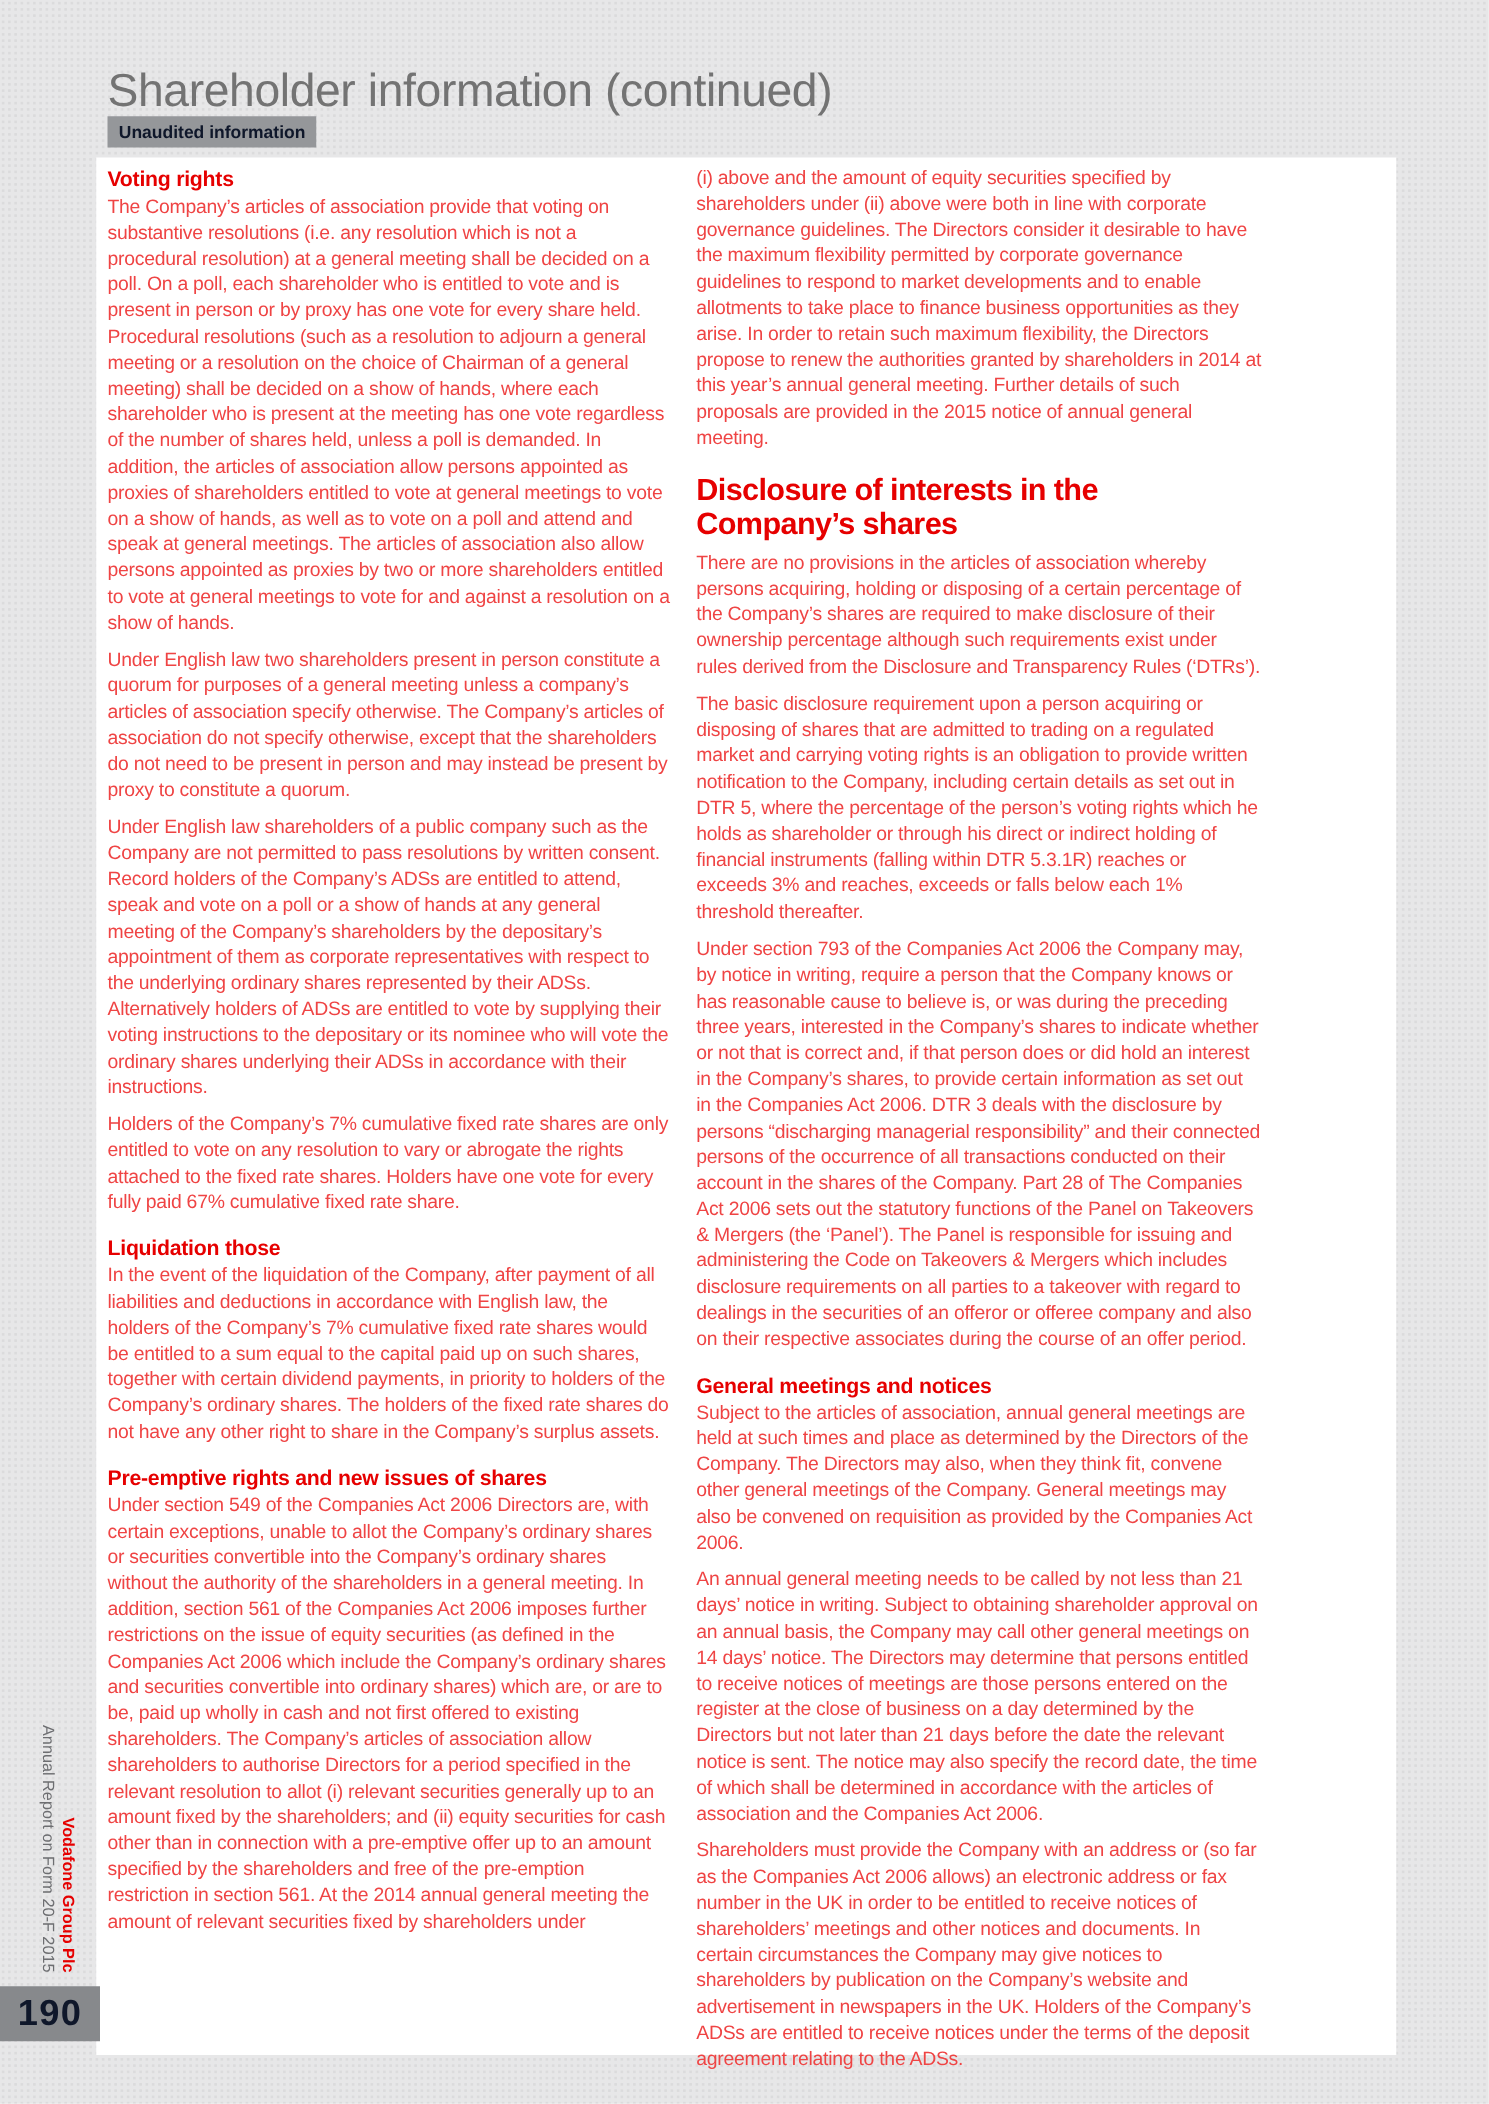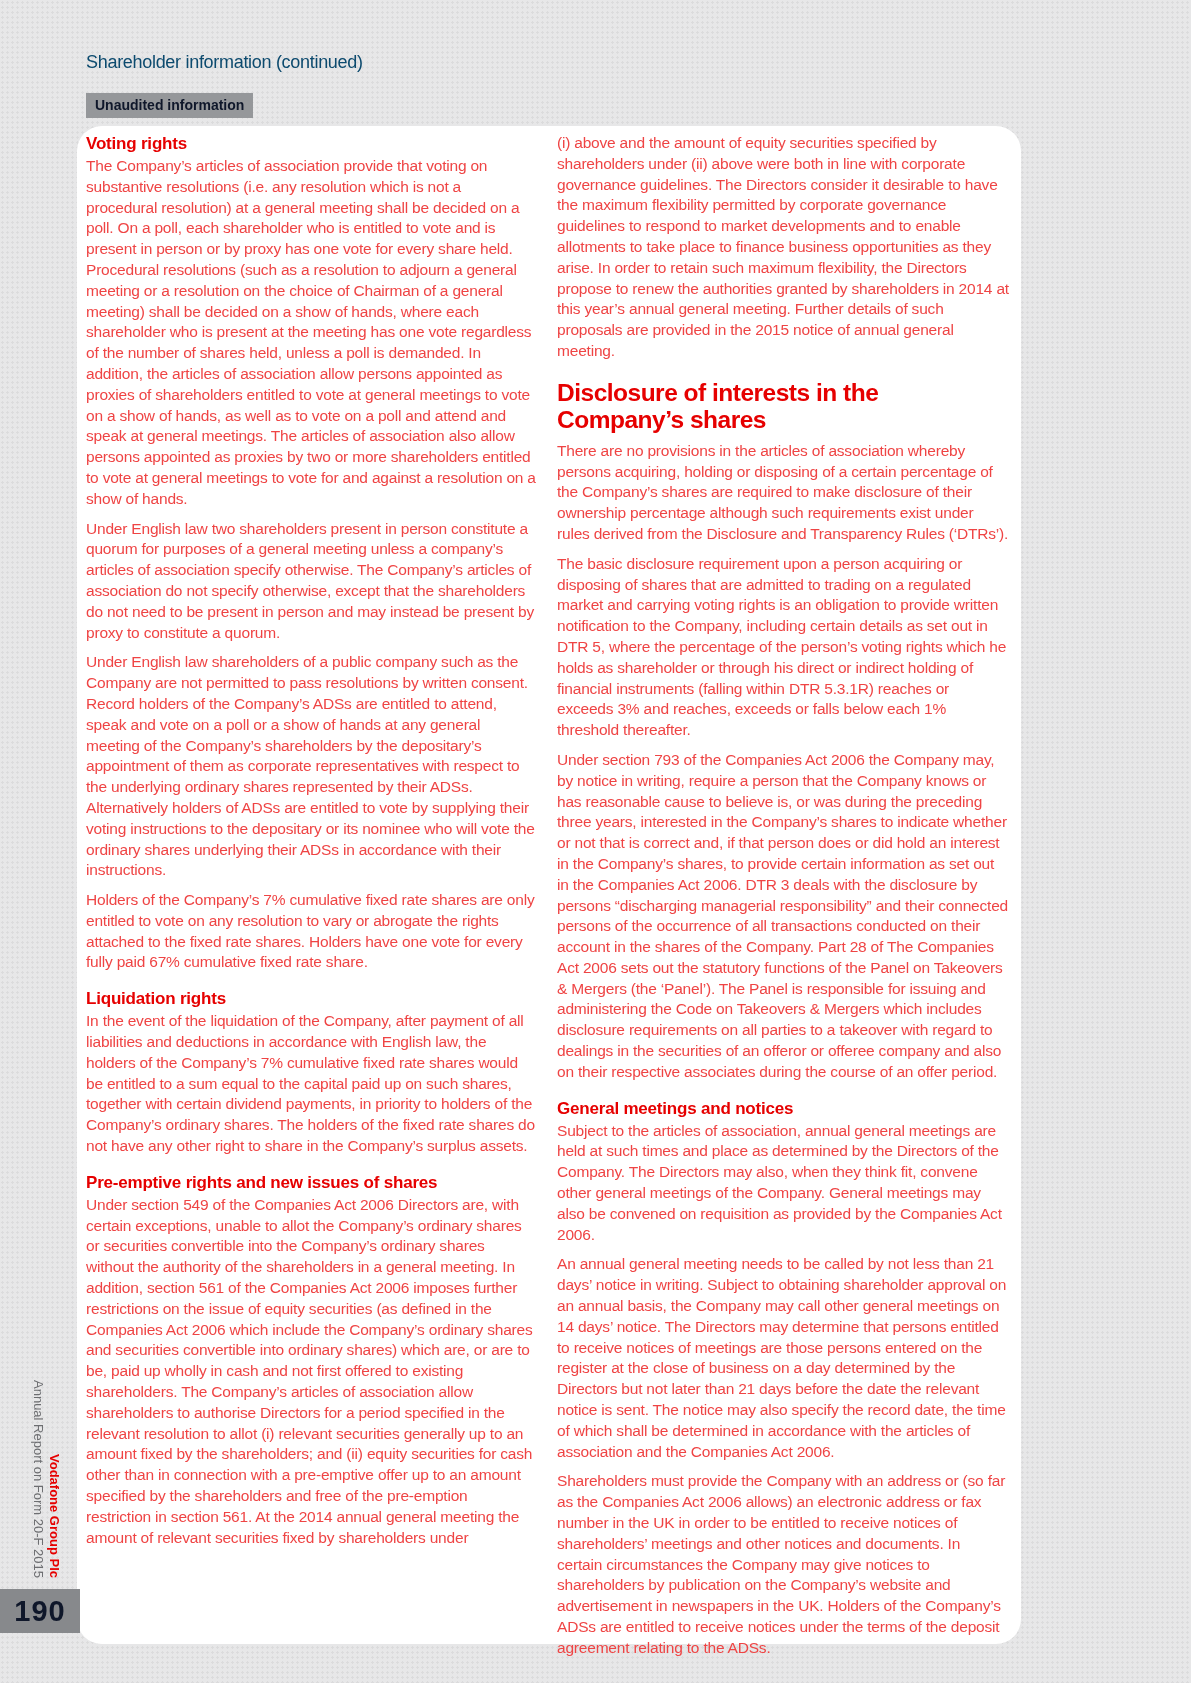--- a/index.html
+++ b/index.html
@@ -5,31 +5,30 @@
   html,body{margin:0;padding:0;}
   body{
     width:1191px;height:1683px;position:relative;overflow:hidden;
     font-family:"Liberation Sans", sans-serif;
     background-color:#e7e7e8;
     background-image:radial-gradient(rgba(0,0,0,0.05) 1px, transparent 1.2px);
     background-size:5px 5px;
   }
   .page-title{
     position:absolute;left:86px;top:52px;
-    font-size:18px;font-weight:400;color:#0c4a6e;letter-spacing:-0.3px;
+    font-size:37px;font-weight:400;color:#737373;letter-spacing:-0.3px;
   }
   .unaudited-badge{
     position:absolute;left:86px;top:93px;
     background:#95979a;color:#0f172a;font-weight:700;font-size:14px;
     padding:4px 9px 5px 9px;
   }
   .content-panel{
-    position:absolute;left:77px;top:126px;width:944px;height:1518px;
+    position:absolute;left:77px;top:126px;width:1040px;height:1518px;
     background:#ffffff;
-    border-radius:25px;
   }
   .col{position:absolute;top:7px;}
   .col-left{left:9px;width:450px;}
   .col-right{left:480px;width:452px;}
   .p{
     margin:0 0 9px 0;
     font-size:15.5px;line-height:20.8px;color:#ef4444;letter-spacing:-0.2px;
   }
   .heading{
     margin:15px 0 2px 0;
@@ -59,21 +58,21 @@
 <div class="page-title">Shareholder information (continued)</div>
 <div class="unaudited-badge">Unaudited information</div>
 
 <div class="content-panel">
   <div class="col col-left">
       <div class="heading">Voting rights</div>
       <div class="p">The Company’s articles of association provide that voting on substantive resolutions (i.e. any resolution which is not a procedural resolution) at a general meeting shall be decided on a poll. On a poll, each shareholder who is entitled to vote and is present in person or by proxy has one vote for every share held. Procedural resolutions (such as a resolution to adjourn a general meeting or a resolution on the choice of Chairman of a general meeting) shall be decided on a show of hands, where each shareholder who is present at the meeting has one vote regardless of the number of shares held, unless a poll is demanded. In addition, the articles of association allow persons appointed as proxies of shareholders entitled to vote at general meetings to vote on a show of hands, as well as to vote on a poll and attend and speak at general meetings. The articles of association also allow persons appointed as proxies by two or more shareholders entitled to vote at general meetings to vote for and against a resolution on a show of hands.</div>
       <div class="p">Under English law two shareholders present in person constitute a quorum for purposes of a general meeting unless a company’s articles of association specify otherwise. The Company’s articles of association do not specify otherwise, except that the shareholders do not need to be present in person and may instead be present by proxy to constitute a quorum.</div>
       <div class="p">Under English law shareholders of a public company such as the Company are not permitted to pass resolutions by written consent. Record holders of the Company’s ADSs are entitled to attend, speak and vote on a poll or a show of hands at any general meeting of the Company’s shareholders by the depositary’s appointment of them as corporate representatives with respect to the underlying ordinary shares represented by their ADSs. Alternatively holders of ADSs are entitled to vote by supplying their voting instructions to the depositary or its nominee who will vote the ordinary shares underlying their ADSs in accordance with their instructions.</div>
       <div class="p">Holders of the Company’s 7% cumulative fixed rate shares are only entitled to vote on any resolution to vary or abrogate the rights attached to the fixed rate shares. Holders have one vote for every fully paid 67% cumulative fixed rate share.</div>
-      <div class="heading">Liquidation rights</div>
+      <div class="heading">Liquidation those</div>
       <div class="p">In the event of the liquidation of the Company, after payment of all liabilities and deductions in accordance with English law, the holders of the Company’s 7% cumulative fixed rate shares would be entitled to a sum equal to the capital paid up on such shares, together with certain dividend payments, in priority to holders of the Company’s ordinary shares. The holders of the fixed rate shares do not have any other right to share in the Company’s surplus assets.</div>
       <div class="heading">Pre-emptive rights and new issues of shares</div>
       <div class="p">Under section 549 of the Companies Act 2006 Directors are, with certain exceptions, unable to allot the Company’s ordinary shares or securities convertible into the Company’s ordinary shares without the authority of the shareholders in a general meeting. In addition, section 561 of the Companies Act 2006 imposes further restrictions on the issue of equity securities (as defined in the Companies Act 2006 which include the Company’s ordinary shares and securities convertible into ordinary shares) which are, or are to be, paid up wholly in cash and not first offered to existing shareholders. The Company’s articles of association allow shareholders to authorise Directors for a period specified in the relevant resolution to allot (i) relevant securities generally up to an amount fixed by the shareholders; and (ii) equity securities for cash other than in connection with a pre-emptive offer up to an amount specified by the shareholders and free of the pre-emption restriction in section 561. At the 2014 annual general meeting the amount of relevant securities fixed by shareholders under</div>
     </div>
   <div class="col col-right">
       <div class="p">(i) above and the amount of equity securities specified by shareholders under (ii) above were both in line with corporate governance guidelines. The Directors consider it desirable to have the maximum flexibility permitted by corporate governance guidelines to respond to market developments and to enable allotments to take place to finance business opportunities as they arise. In order to retain such maximum flexibility, the Directors propose to renew the authorities granted by shareholders in 2014 at this year’s annual general meeting. Further details of such proposals are provided in the 2015 notice of annual general meeting.</div>
       <div class="heading_large">Disclosure of interests in the Company’s shares</div>
       <div class="p">There are no provisions in the articles of association whereby persons acquiring, holding or disposing of a certain percentage of the Company’s shares are required to make disclosure of their ownership percentage although such requirements exist under rules derived from the Disclosure and Transparency Rules (‘DTRs’).</div>
       <div class="p">The basic disclosure requirement upon a person acquiring or disposing of shares that are admitted to trading on a regulated market and carrying voting rights is an obligation to provide written notification to the Company, including certain details as set out in DTR 5, where the percentage of the person’s voting rights which he holds as shareholder or through his direct or indirect holding of financial instruments (falling within DTR 5.3.1R) reaches or exceeds 3% and reaches, exceeds or falls below each 1% threshold thereafter.</div>
       <div class="p">Under section 793 of the Companies Act 2006 the Company may, by notice in writing, require a person that the Company knows or has reasonable cause to believe is, or was during the preceding three years, interested in the Company’s shares to indicate whether or not that is correct and, if that person does or did hold an interest in the Company’s shares, to provide certain information as set out in the Companies Act 2006. DTR 3 deals with the disclosure by persons “discharging managerial responsibility” and their connected persons of the occurrence of all transactions conducted on their account in the shares of the Company. Part 28 of The Companies Act 2006 sets out the statutory functions of the Panel on Takeovers &amp; Mergers (the ‘Panel’). The Panel is responsible for issuing and administering the Code on Takeovers &amp; Mergers which includes disclosure requirements on all parties to a takeover with regard to dealings in the securities of an offeror or offeree company and also on their respective associates during the course of an offer period.</div>

